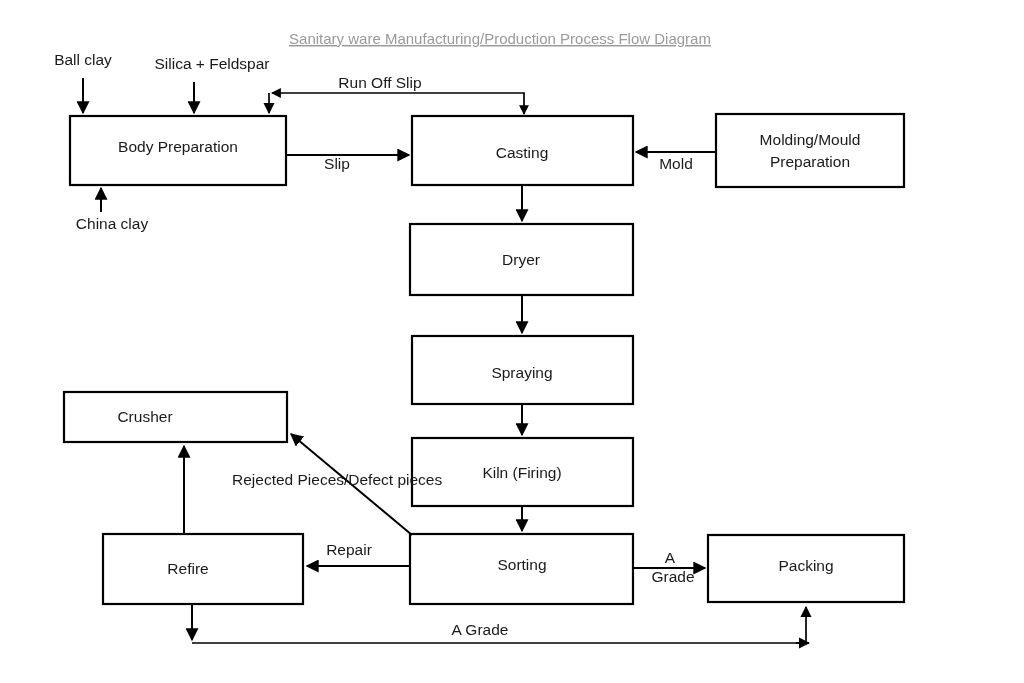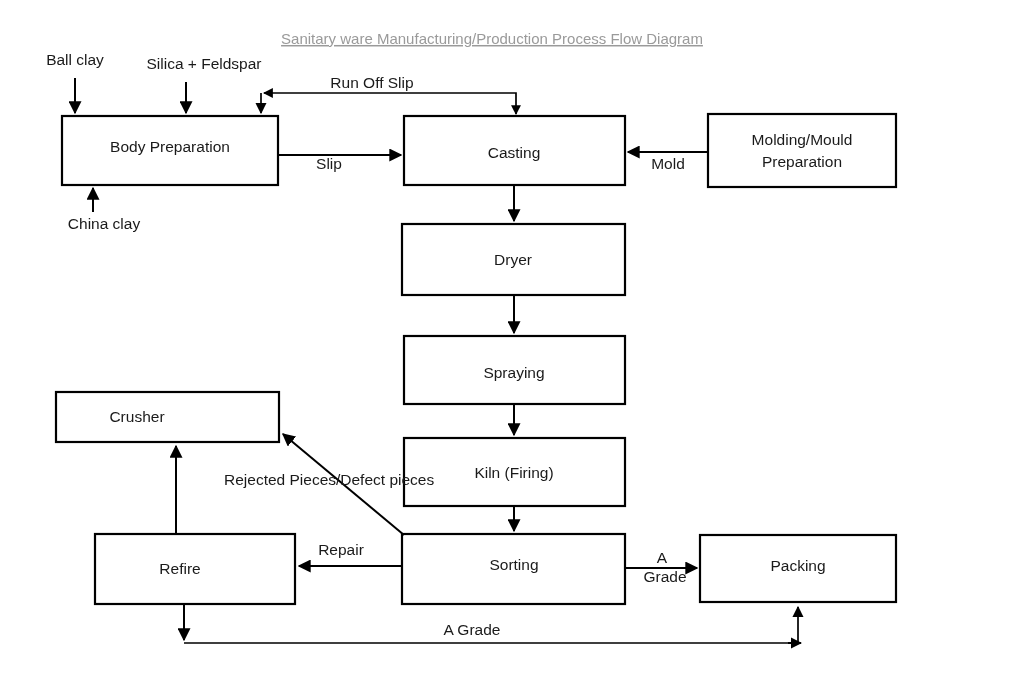--- a/index.html
+++ b/index.html
@@ -10,21 +10,21 @@
   }
   body {
     width: 1024px;
     height: 683px;
     font-family: "Liberation Sans", sans-serif;
     overflow: hidden;
     position: relative;
   }
   #diagram-root {
     position: absolute;
-    left: 8px;
+    left: 16px;
     top: 0;
     width: 832px;
     height: 683px;
   }
   svg { display: block; }
   .node-rect {
     fill: #ffffff;
     stroke: #000000;
     stroke-width: 2.2;
   }

